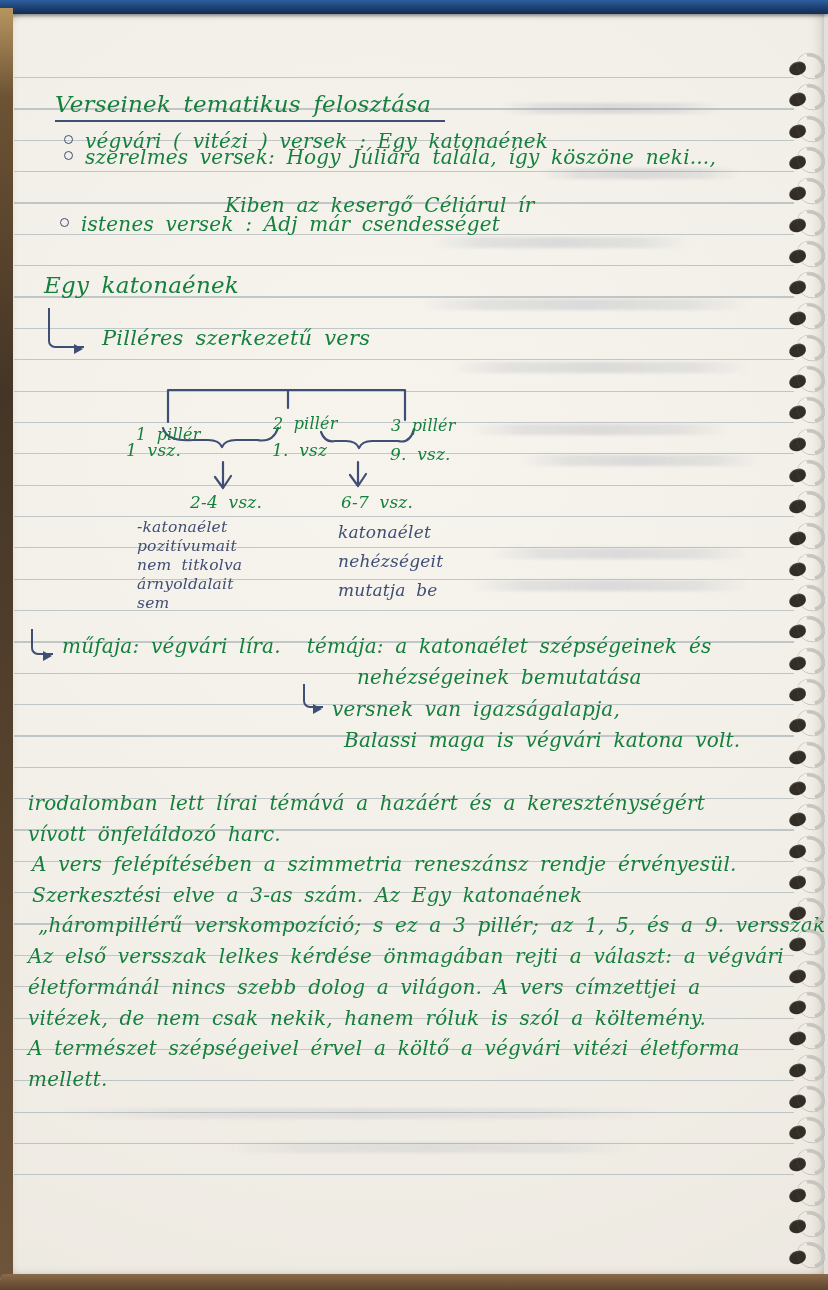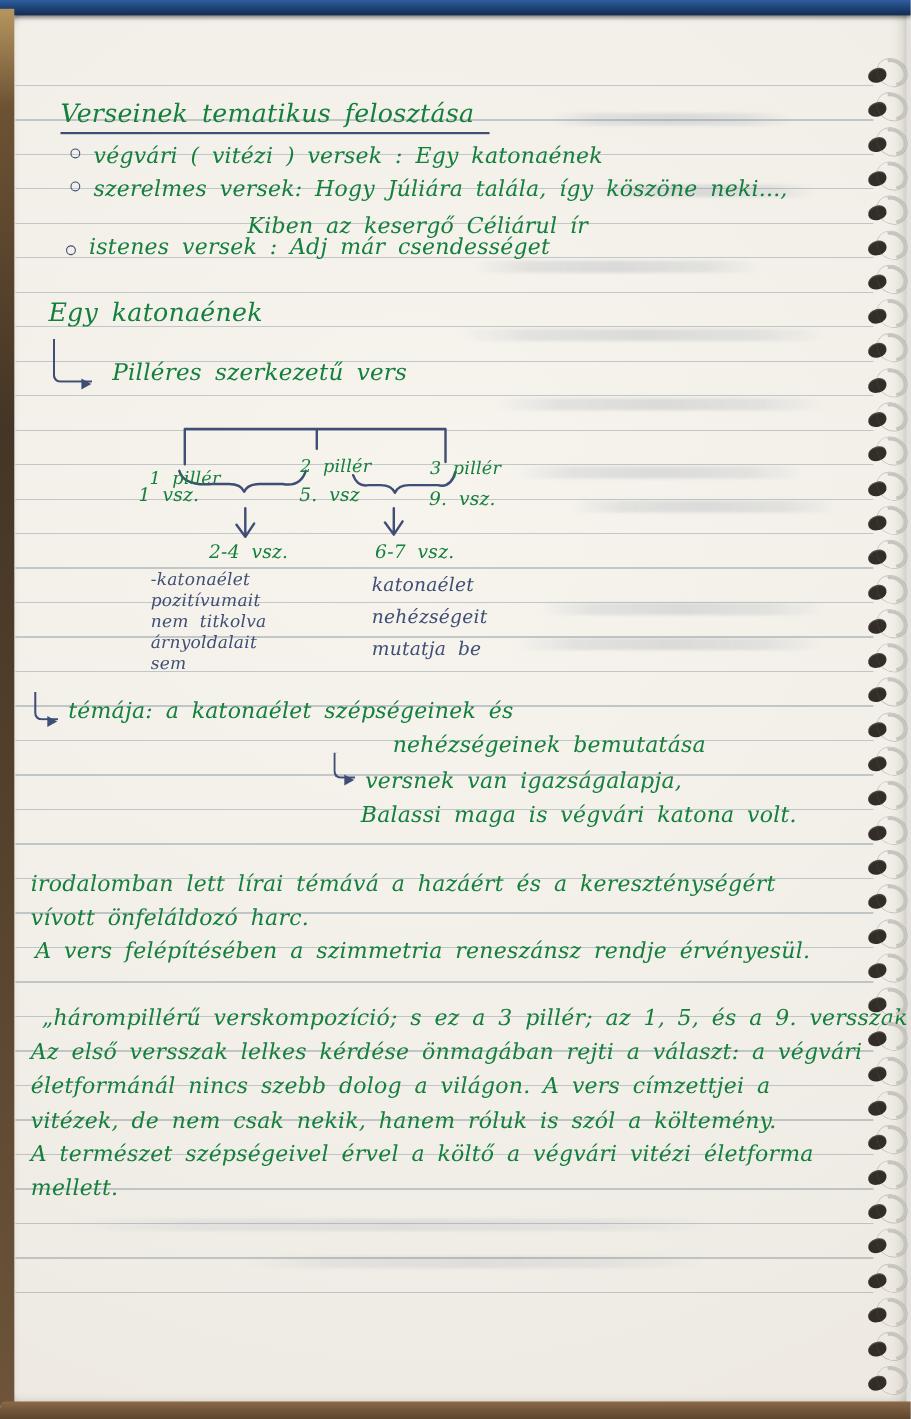--- a/index.html
+++ b/index.html
@@ -83,26 +83,26 @@
   <div class="ghost" style="left:470px;top:580px;width:280px;"></div>
   <div class="ghost" style="left:60px;top:1108px;width:600px;opacity:.7;"></div>
   <div class="ghost" style="left:220px;top:1142px;width:420px;opacity:.7;"></div>
 
   <div class="hand title" style="left:55px;top:91px;">Verseinek tematikus felosztása</div>
 
   <div class="hand bullet" style="left:64px;top:129px;">
     <span class="dot"></span>
     <span>végvári ( vitézi ) versek : Egy katonaének</span>
   </div>
-  <div class="hand bullet" style="left:64px;top:159px;">
+  <div class="hand bullet" style="left:64px;top:145px;">
     <span class="dot"></span>
     <span>szerelmes versek: Hogy Júliára talála, így köszöne neki...,</span>
   </div>
   <div class="hand" style="left:225px;top:193px;font-size:20px;">Kiben az kesergő Céliárul ír</div>
-  <div class="hand bullet" style="left:60px;top:212px;align-items:center;">
+  <div class="hand bullet" style="left:60px;top:212px;">
     <span class="dot"></span>
     <span>istenes versek : Adj már csendességet</span>
   </div>
 
   <div class="hand h2" style="left:44px;top:272px;">Egy katonaének</div>
 
   <div class="larrow" style="left:48px;top:308px;width:34px;height:38px;"></div>
   <div class="hand" style="left:102px;top:326px;font-size:21px;">Pilléres szerkezetű vers</div>
 
   <svg class="connectors" style="left:95px;top:382px;" width="380" height="140" viewBox="0 0 380 140">
@@ -111,21 +111,21 @@
     <path d="M128,80 L128,104 M120,95 L128,106 L136,94"></path>
     <path d="M226,50 Q230,61 240,59 L251,59 Q261,59 264,66 Q267,59 277,59 L303,59 Q315,62 319,47"></path>
     <path d="M263,80 L263,102 M255,93 L263,104 L271,92"></path>
   </svg>
 
   <div class="hand dlabel" style="left:136px;top:414px;margin-top:11px;">1 pillér</div>
   <div class="hand dlabel" style="left:273px;top:414px;">2 pillér</div>
   <div class="hand dlabel" style="left:391px;top:416px;">3 pillér</div>
 
   <div class="hand vlabel" style="left:126px;top:440px;">1 vsz.</div>
-  <div class="hand vlabel" style="left:272px;top:440px;">5. vsz</div>
+  <div class="hand vlabel" style="left:272px;top:440px;">1. vsz</div>
   <div class="hand vlabel" style="left:390px;top:444px;">9. vsz.</div>
 
   <div class="hand rangelabel" style="left:190px;top:492px;">2-4 vsz.</div>
   <div class="hand rangelabel" style="left:341px;top:492px;">6-7 vsz.</div>
 
   <div class="hand collist" style="left:137px;top:518px;font-size:15.5px;line-height:19px;">
     <div>-katonaélet</div>
     <div>pozitívumait</div>
     <div>nem titkolva</div>
     <div>árnyoldalait</div>
@@ -133,30 +133,32 @@
   </div>
 
   <div class="hand collist" style="left:338px;top:518px;font-size:17px;line-height:29px;">
     <div>katonaélet</div>
     <div>nehézségeit</div>
     <div>mutatja be</div>
   </div>
 
   <div class="larrow" style="left:31px;top:629px;width:20px;height:24px;"></div>
   <div class="hand" style="left:62px;top:634px;font-size:20px;display:flex;gap:26px;">
+    <span>műfaja: végvári líra.</span>
     <span>témája: a katonaélet szépségeinek és</span>
   </div>
   <div class="hand" style="left:357px;top:665px;font-size:20px;text-align:center;">nehézségeinek bemutatása</div>
   <div class="larrow" style="left:303px;top:684px;width:18px;height:22px;"></div>
   <div class="hand" style="left:332px;top:697px;font-size:20px;">versnek van igazságalapja,</div>
-  <div class="hand" style="left:328px;top:728px;font-size:20px;">Balassi maga is végvári katona volt.</div>
+  <div class="hand" style="left:344px;top:728px;font-size:20px;">Balassi maga is végvári katona volt.</div>
 
   <div class="hand" style="left:28px;top:791px;font-size:20px;">irodalomban lett lírai témává a hazáért és a kereszténységért</div>
   <div class="hand" style="left:28px;top:822px;font-size:20px;">vívott önfeláldozó harc.</div>
   <div class="hand" style="left:32px;top:852px;font-size:20px;">A vers felépítésében a szimmetria reneszánsz rendje érvényesül.</div>
+  <div class="hand" style="left:32px;top:883px;font-size:20px;">Szerkesztési elve a 3-as szám. Az Egy katonaének</div>
   <div class="hand" style="left:38px;top:913px;font-size:20px;">„hárompillérű verskompozíció; s ez a 3 pillér; az 1, 5, és a 9. versszak</div>
   <div class="hand" style="left:28px;top:944px;font-size:20px;">Az első versszak lelkes kérdése önmagában rejti a választ: a végvári</div>
   <div class="hand" style="left:28px;top:975px;font-size:20px;">életformánál nincs szebb dolog a világon. A vers címzettjei a</div>
   <div class="hand" style="left:28px;top:1006px;font-size:20px;">vitézek, de nem csak nekik, hanem róluk is szól a költemény.</div>
   <div class="hand" style="left:28px;top:1036px;font-size:20px;">A természet szépségeivel érvel a költő a végvári vitézi életforma</div>
   <div class="hand" style="left:28px;top:1067px;font-size:20px;">mellett.</div>
 
   <div class="cover-top"></div>
   <div class="edge-left"></div>
   <div class="edge-bottom"></div>

